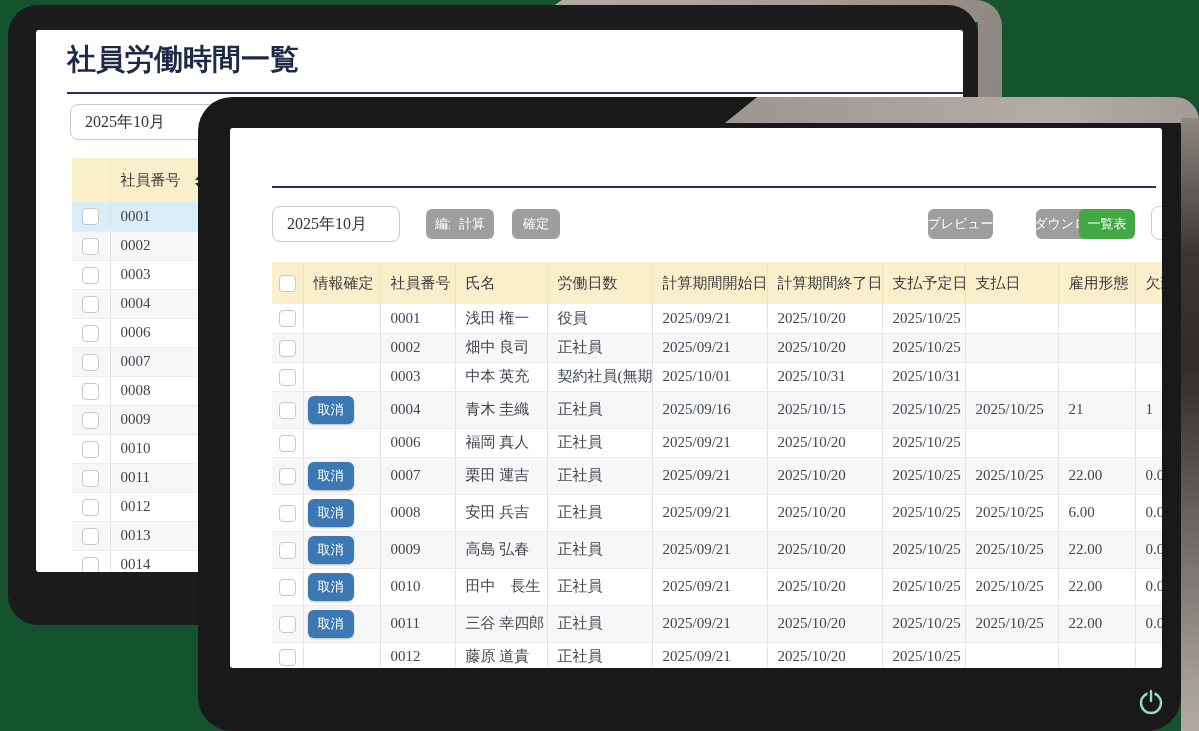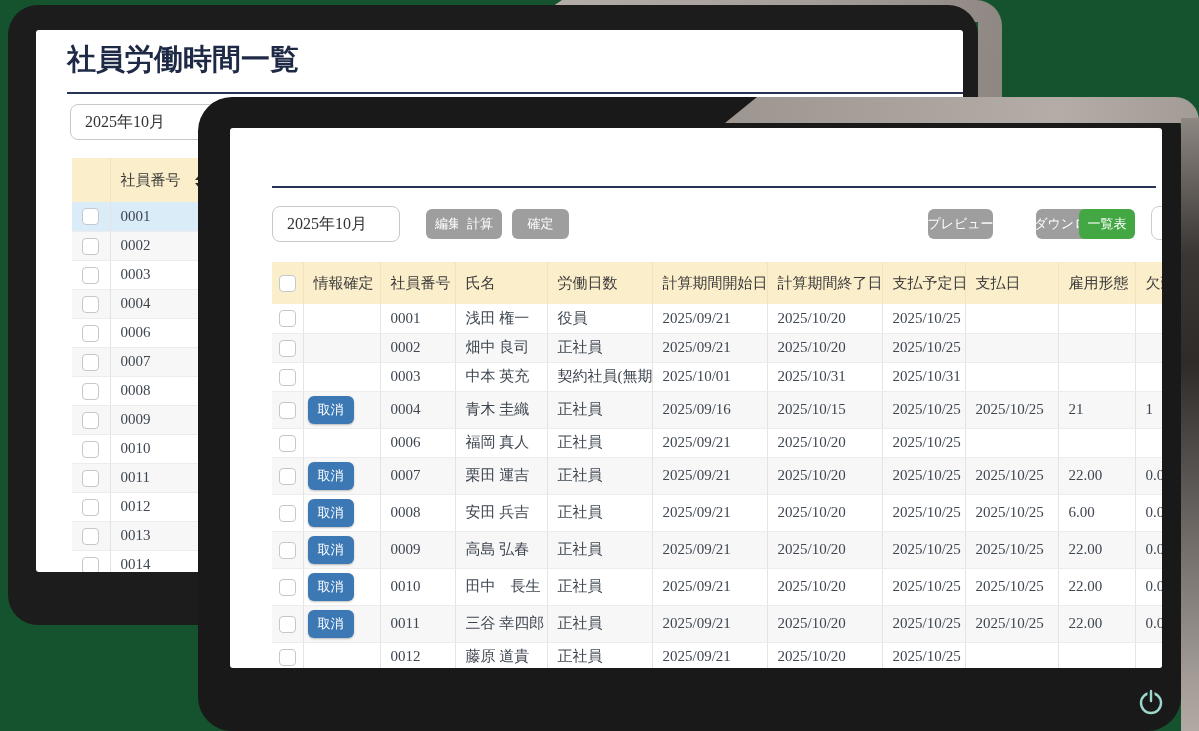--- a/index.html
+++ b/index.html
@@ -165,22 +165,22 @@
   </svg>
 
   <div class="screen front-screen">
     <div class="title-rule" style="left:42px;top:58px;right:6px;"></div>
 
     <div class="select-box" style="left:42px;top:78px;width:128px;">
       <span>2025年10月</span>
     </div>
 
     <button class="btn gray" style="left:196px;top:81px;width:44px;">編集</button>
-    <button class="btn gray" style="left:228px;top:81px;width:44px;">計算</button>
-    <button class="btn gray" style="left:282px;top:81px;width:57px;">確定</button>
+    <button class="btn gray" style="left:220px;top:81px;width:44px;">計算</button>
+    <button class="btn gray" style="left:282px;top:81px;width:48px;">確定</button>
 
     <button class="btn gray" style="left:698px;top:81px;width:65px;">プレビュー</button>
     <button class="btn gray" style="left:806px;top:81px;width:76px;">ダウンロード</button>
     <button class="btn green" style="left:849px;top:81px;width:56px;">一覧表</button>
     <button class="btn white-partial" style="left:921px;top:78px;width:50px;"></button>
 
     <table class="grid salary-grid" style="left:42px;top:134px;width:953px;">
       <colgroup>
         <col style="width:31px">
           <col style="width:77px">

